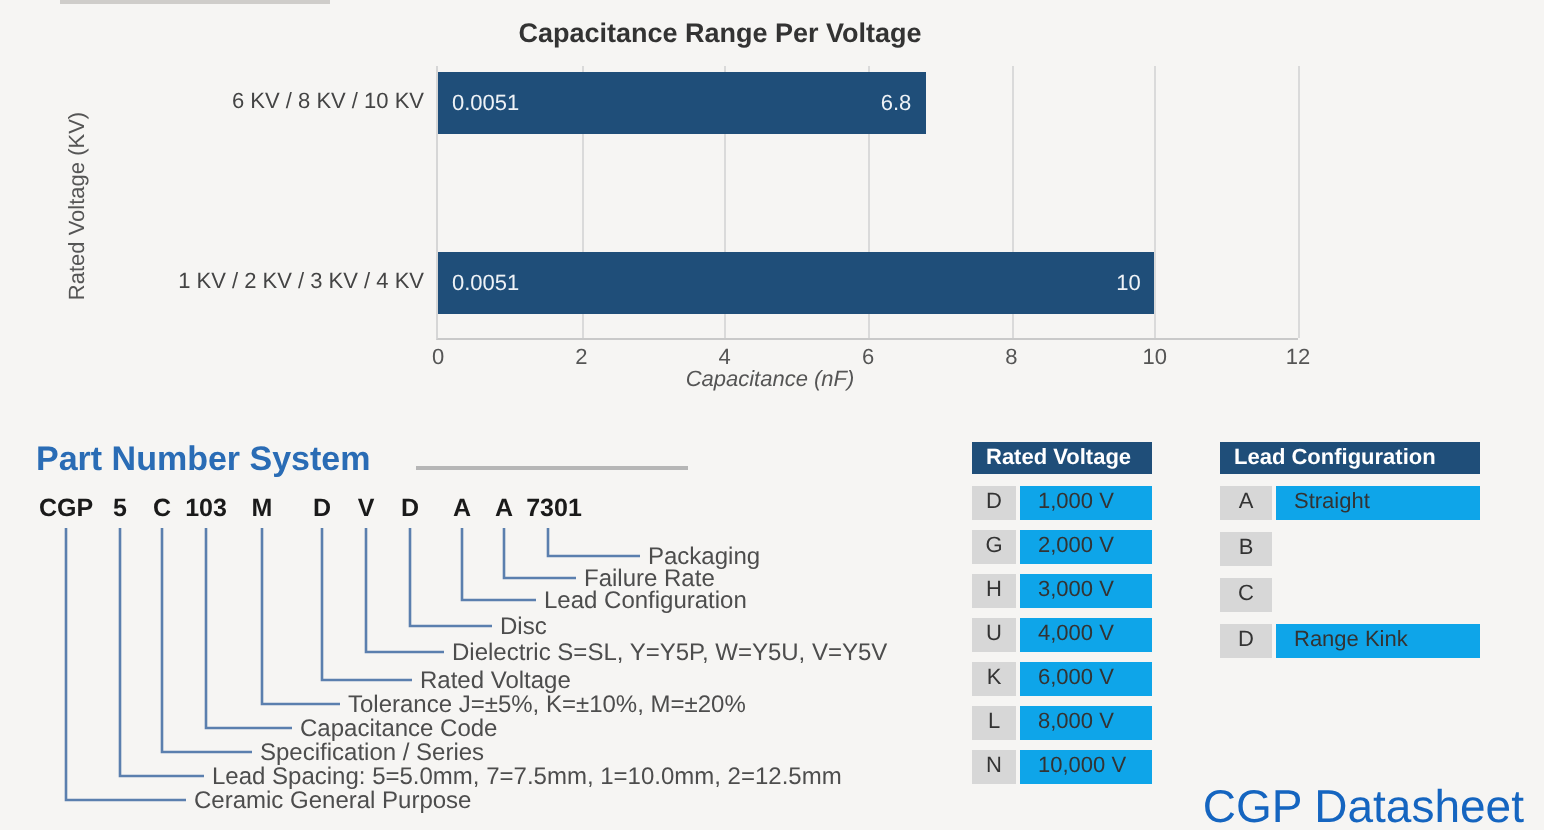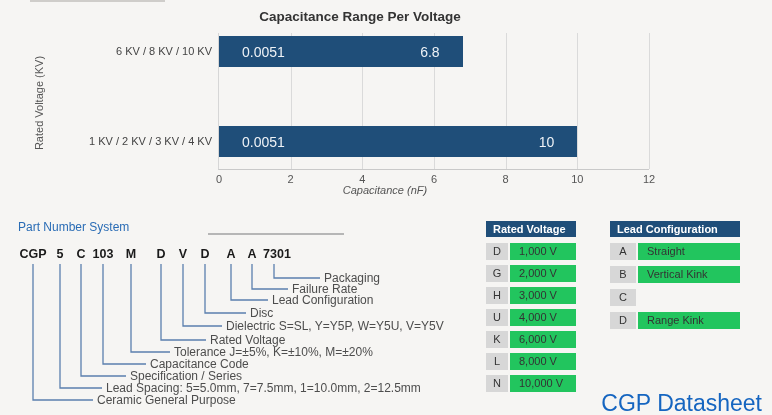--- a/index.html
+++ b/index.html
@@ -19,22 +19,22 @@
   .chart-plot{
     left:218px;top:33px;width:430px;height:136px;
     border-left:1px solid #d6d6d6;border-bottom:1px solid #c9c9c9;
   }
   .gridline{
     position:absolute;top:0;bottom:0;width:1px;background:#dadada;z-index:0;
   }
   .bar{
     position:absolute;left:0;height:31px;z-index:1;
     display:flex;align-items:center;justify-content:space-between;
-    box-sizing:border-box;padding:0 23px;
-    color:#eef2f6;font-size:14px;
+    box-sizing:border-box;padding:0 7px;
+    color:#eef2f6;font-size:11px;
   }
   .bar1{top:3px;}
   .bar2{top:93px;}
   .cat-label{
     width:132px;text-align:right;font-size:11px;color:#444;line-height:31px;height:31px;
   }
   .cat1{left:80px;top:36px;}
   .cat2{left:80px;top:126px;}
   .xtick{
     position:absolute;top:100%;margin-top:4px;transform:translateX(-50%);
@@ -45,21 +45,21 @@
     font-size:11px;color:#555;font-style:italic;
   }
   .yaxis-title{
     left:-20px;top:96px;width:120px;height:14px;text-align:center;
     transform:rotate(-90deg);font-size:11px;color:#555;white-space:nowrap;
   }
   .top-fragment{left:30px;top:0;width:135px;height:2px;background:#cfcdca;}
 
   
   .pns-heading{
-    left:18px;top:220px;font-size:12px;font-weight:normal;color:#2a6cb5;
+    left:18px;top:220px;font-size:17px;font-weight:bold;color:#2a6cb5;
   }
   .pns-rule{left:208px;top:233px;width:136px;height:2px;background:#b6b6b6;}
   .pns-svg{left:0;top:240px;}
   .pns-code{font-size:12.5px;font-weight:bold;fill:#1a1a1a;}
   .pns-line{stroke:#5b7fae;stroke-width:1.3;fill:none;}
   .pns-label{font-size:12px;fill:#4d4d4d;}
 
   
   .dtable{display:flex;flex-direction:column;}
   .rv-table{left:486px;top:221px;width:90px;}
@@ -67,21 +67,21 @@
   .dtable .thead{
     background:#1f4e79;color:#fff;font-weight:bold;font-size:11px;
     height:16px;line-height:16px;padding-left:7px;margin-bottom:6px;
   }
   .dtable .trow{display:flex;margin-bottom:5px;height:17px;line-height:17px;font-size:11px;color:#333;}
   .rv-table .trow{margin-bottom:5px;}
   .lc-table .trow{margin-bottom:6px;}
   .dtable .tkey{background:#d7d7d7;text-align:center;margin-right:2px;}
   .rv-table .tkey{width:22px;}
   .lc-table .tkey{width:26px;}
-  .dtable .tval{background:#22c55e;flex:1;padding-left:9px;}
+  .dtable .tval{background:#0ea5e9;flex:1;padding-left:9px;}
 
   
   .footer-link{
     right:10px;top:390px;font-size:23px;font-weight:normal;color:#1565c0;
     cursor:pointer;
   }
 </style>
 </head>
 <body>
 
@@ -195,21 +195,20 @@
 </div>
 
 <div class="abs dtable lc-table">
   <div class="thead">Lead Configuration</div>
   <div class="trow">
     <div class="tkey">A</div>
     <div class="tval">Straight</div>
   </div>
   <div class="trow">
     <div class="tkey">B</div>
-    <div class="tval">Vertical Kink</div>
   </div>
   <div class="trow">
     <div class="tkey">C</div>
   </div>
   <div class="trow">
     <div class="tkey">D</div>
     <div class="tval">Range Kink</div>
   </div>
 </div>
 

